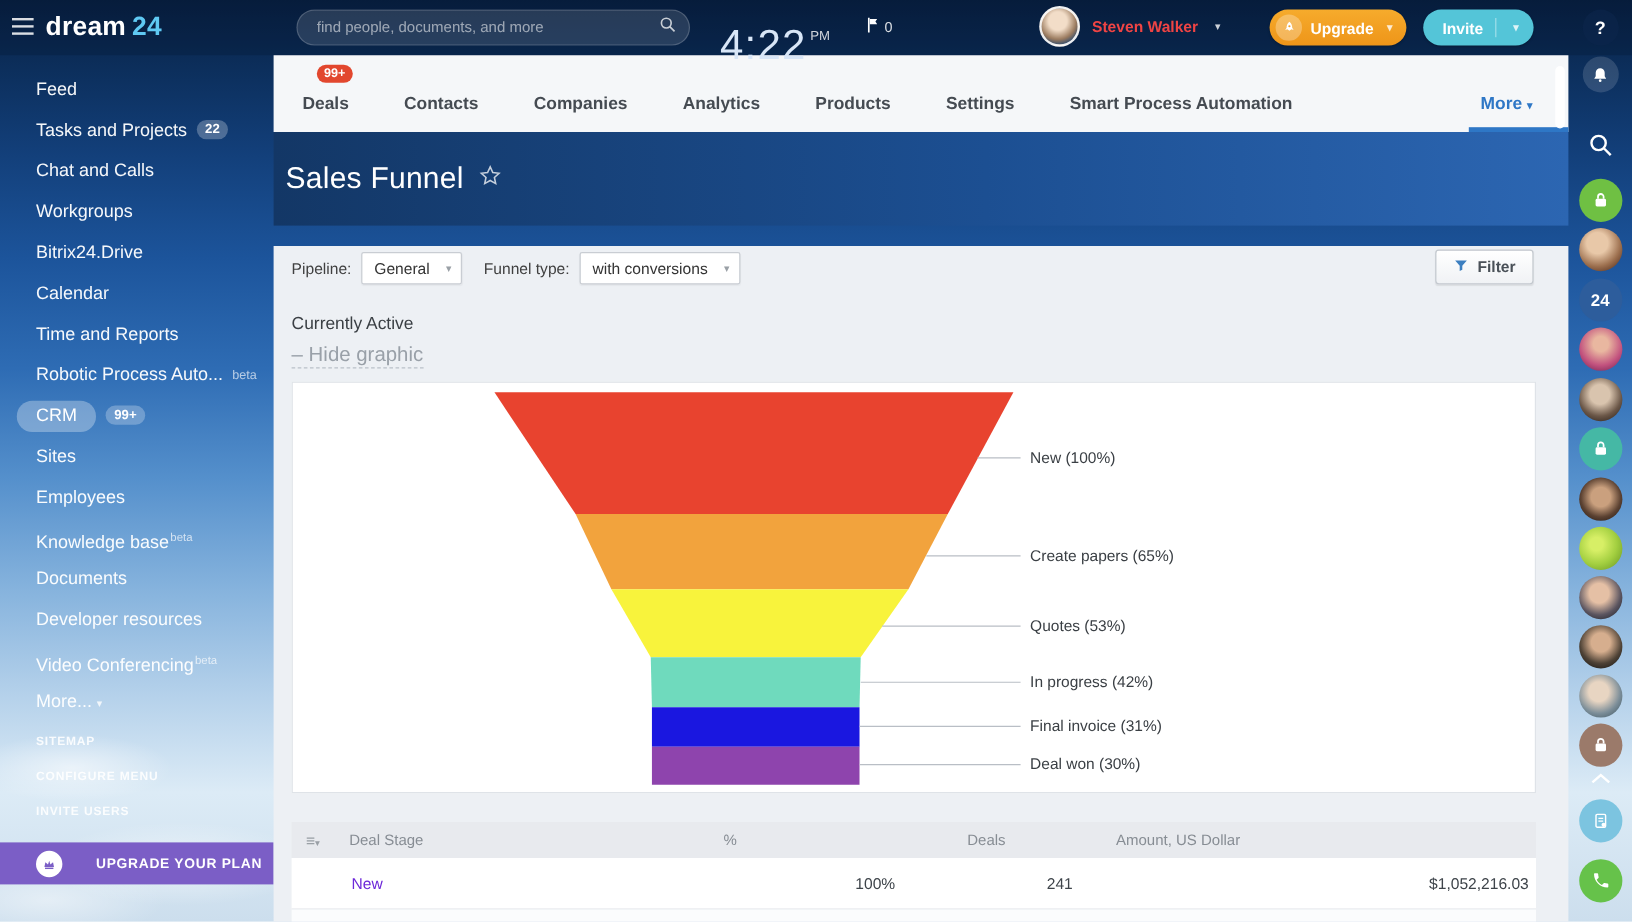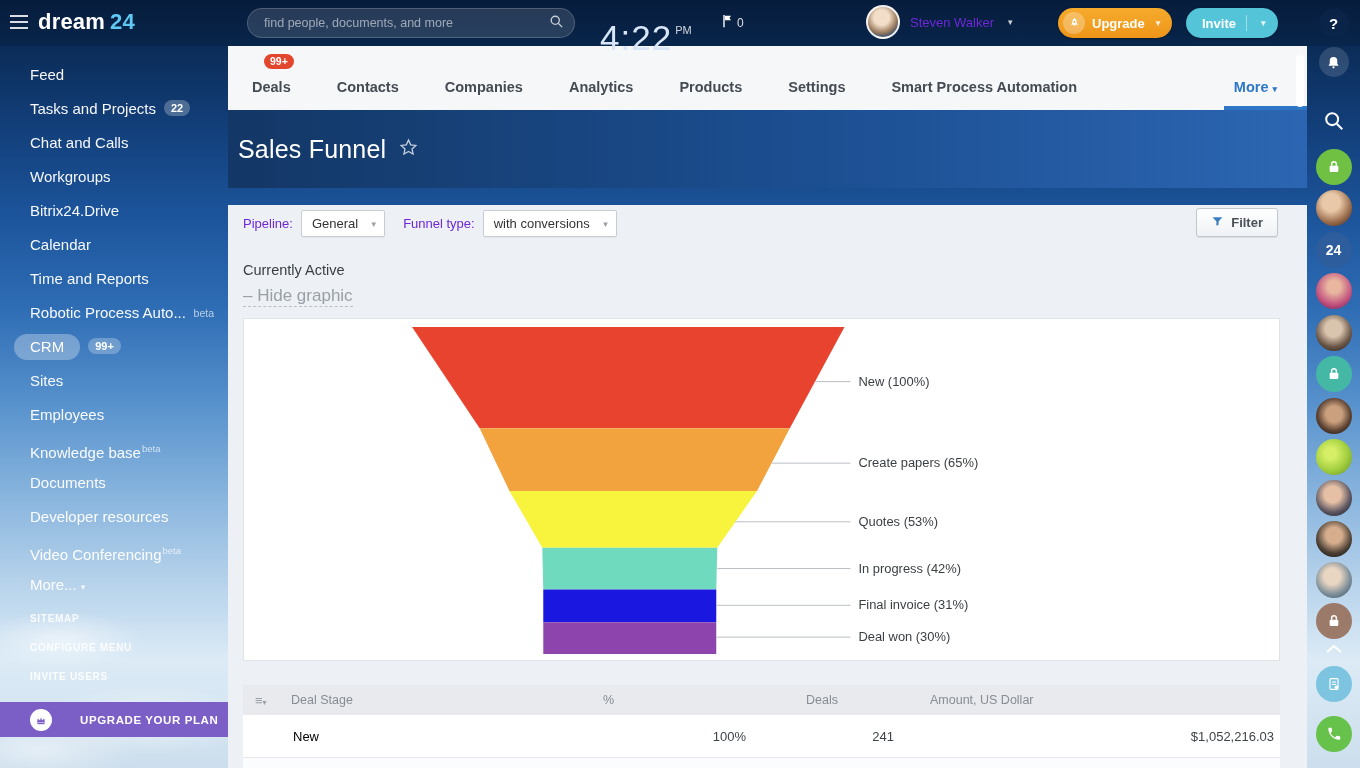--- a/index.html
+++ b/index.html
@@ -25,21 +25,21 @@
   .searchbox{ position:absolute; left:247px; top:8px; width:328px; height:30px; border-radius:15px;
     background:rgba(255,255,255,.13); border:1px solid rgba(255,255,255,.18); display:flex; align-items:center; padding:0 10px 0 16px;}
   .searchbox input{ flex:1; background:transparent; border:none; outline:none; color:#fff; font-size:12.5px;}
   .searchbox input::placeholder{ color:rgba(255,255,255,.55);}
   .clock{ position:absolute; left:600px; top:18px; color:#d8e6f7; display:flex;}
   .clock .time{ font-size:35px; font-weight:300; letter-spacing:1px;}
   .clock .mer{ font-size:11px; margin:6px 0 0 3px; color:rgba(255,255,255,.8);}
   .flagwrap{ position:absolute; left:722px; top:14px; display:flex; align-items:center; gap:4px; color:rgba(255,255,255,.85); font-size:12px; cursor:pointer;}
   .tb-user{ position:absolute; left:866px; top:5px; display:flex; align-items:center; gap:10px; cursor:pointer;}
   .tb-avatar{ width:34px; height:34px; border-radius:50%; background:radial-gradient(circle at 45% 35%, #f2ddc8 30%, #9a7a5e 60%, #38506e 78%); border:2px solid rgba(255,255,255,.9);}
-  .tb-name{ color:#6d28d9; font-size:13px; font-weight:400;}
+  .tb-name{ color:#ef4444; font-size:13px; font-weight:700;}
   .caret{ font-size:9px; color:rgba(255,255,255,.8); margin-left:4px;}
   .btn-upgrade{ position:absolute; left:1058px; top:8px; height:30px; padding:0 12px 0 5px; border-radius:15px;
     background:linear-gradient(180deg,#f6ab2c,#ee9519); display:flex; align-items:center; gap:7px; color:#fff; font-size:13px; font-weight:700; cursor:pointer; box-shadow:0 1px 2px rgba(0,0,0,.25);text-align:right;}
   .rocket-circle{ width:22px; height:22px; border-radius:50%; background:rgba(255,255,255,.28); display:flex; align-items:center; justify-content:center;}
   .btn-invite{ position:absolute; left:1186px; top:8px; height:30px; padding:0 12px 0 16px; border-radius:15px;
     background:#54c5d8; display:flex; align-items:center; gap:10px; color:#fff; font-size:13px; font-weight:700; cursor:pointer; box-shadow:0 1px 2px rgba(0,0,0,.25);}
   .btn-invite .divider{ width:1px; height:16px; background:rgba(255,255,255,.45);}
 
   
   .sidebar{ position:absolute; left:0; top:46px; width:228px; height:722px; z-index:2;}
@@ -60,41 +60,41 @@
   .nav{ position:relative; height:64px; background:#f5f7f9; display:flex; align-items:flex-end; padding:0 0 0 24px;}
   .nav-tab{ position:relative; height:40px; line-height:34px; margin-right:46px; font-size:14.5px; font-weight:700; color:#454b52; cursor:pointer; white-space:nowrap;}
   .nav-badge{ position:absolute; top:-16px; left:12px; background:#e2472e; color:#fff; font-size:10.5px; font-weight:700; line-height:15px; padding:0 6px; border-radius:9px;}
   .nav-tab.more{ margin-left:auto; margin-right:0; padding:0 30px 0 10px; color:#2e77c6; border-bottom:4px solid #2e77c6; height:40px;}
   .nav-tab.more .caret{ color:#2e77c6;}
   .titlebar{ height:78px; background:linear-gradient(90deg,#133766 0%,#1c4f92 55%,#2c66b2 100%); display:flex; align-items:center; padding-left:10px;}
   .page-title{ color:#fff; font-size:25px; font-weight:400; letter-spacing:.2px; display:flex; align-items:center; gap:12px;}
   .content{ height:580px; background:#edf0f4; padding:0 27px 0 15px; position:relative;}
 
   .filterbar{ position:relative; margin-top:17px; height:36px; display:flex; align-items:center; gap:8px; font-size:13px; color:#333;}
-  .flabel{ color:#6d28d9;}
+  .flabel{ color:#404040;}
   .dropdown{ position:relative; background:#fff; border:1px solid #c9cdd3; border-radius:2px; padding:5px 26px 5px 10px; font-size:13px; color:#333; cursor:pointer; box-shadow:0 1px 1px rgba(0,0,0,.04);}
   .dropdown .caret{ position:absolute; right:8px; top:8px; color:#9aa0a6;}
   .btn-filter{ position:absolute; right:2px; top:3px; height:29px; padding:0 14px; background:linear-gradient(180deg,#ffffff,#f0f2f5); border:1px solid #c3c8ce; border-radius:3px; box-shadow:0 1px 1px rgba(0,0,0,.08); display:flex; align-items:center; gap:7px; font-size:13px; font-weight:700; color:#4a5158; cursor:pointer;}
 
   .section-head{ margin-top:21px; font-size:14.5px; color:#3a3f44;}
   .hide-link{ display:inline-block; margin-top:8px; font-size:17px; color:#99a0a8; border-bottom:1px dashed #b9c0c8; cursor:pointer;}
 
   .chart-panel{ margin-top:11px; height:343px; background:#fff; border:1px solid #dfe3e8;}
   .chart-panel svg{ display:block; width:100%; height:100%;}
 
   .grid{ margin-top:24px; width:1037px; font-size:13px;}
   .grid-header{ display:grid; grid-template-columns:34px 236px 235px 148px 1fr; height:30px; align-items:center; background:#e8eaee; color:#878d94; font-size:12.5px;}
   .grid-row{ display:grid; grid-template-columns:34px 236px 235px 148px 1fr; height:43px; align-items:center; background:#fff; border-bottom:1px solid #e4e7eb; color:#3e444a;}
   .gh-menu{ padding-left:12px; color:#9aa0a6; font-size:13px; cursor:pointer;}
   .gh-stage{ padding-left:14px;}
   .gh-pct{ padding-left:90px;}
   .gh-deals{ text-align:center;}
   .gh-amount{ padding-left:34px;}
   .gc-stage{ padding-left:16px;}
-  .gc-stage .stage-link{ color:#000000; cursor:pointer;}
+  .gc-stage .stage-link{ color:#6d28d9; cursor:pointer;}
   .gc-pct{ text-align:right; padding-right:2px;}
   .gc-deals{ text-align:right; padding-right:2px;}
   .gc-amount{ text-align:right; padding-right:6px;}
   .grid-row.partial{ height:12px; background:#fbfcfd; border-bottom:none;}
 
   .scroll-thumb{ position:absolute; left:1296px; top:55px; width:8px; height:52px; background:rgba(255,255,255,.95); border-radius:4px; z-index:6; cursor:pointer;}
 
   
   .rail{ position:absolute; left:1307px; top:0; width:53px; height:768px; z-index:6;}
   .rail .ritem{ position:absolute; left:50%; transform:translateX(-50%); border-radius:50%; cursor:pointer; display:flex; align-items:center; justify-content:center;}

